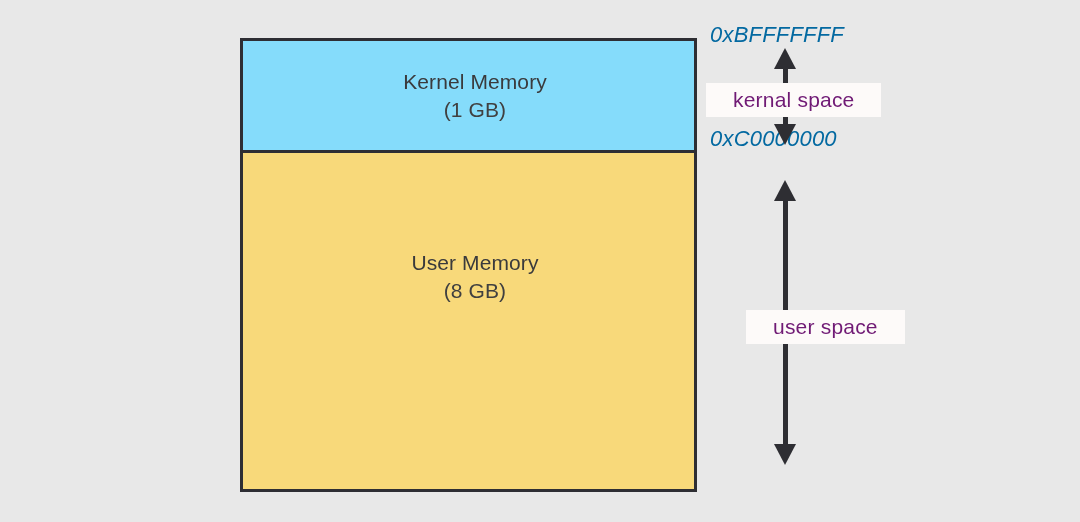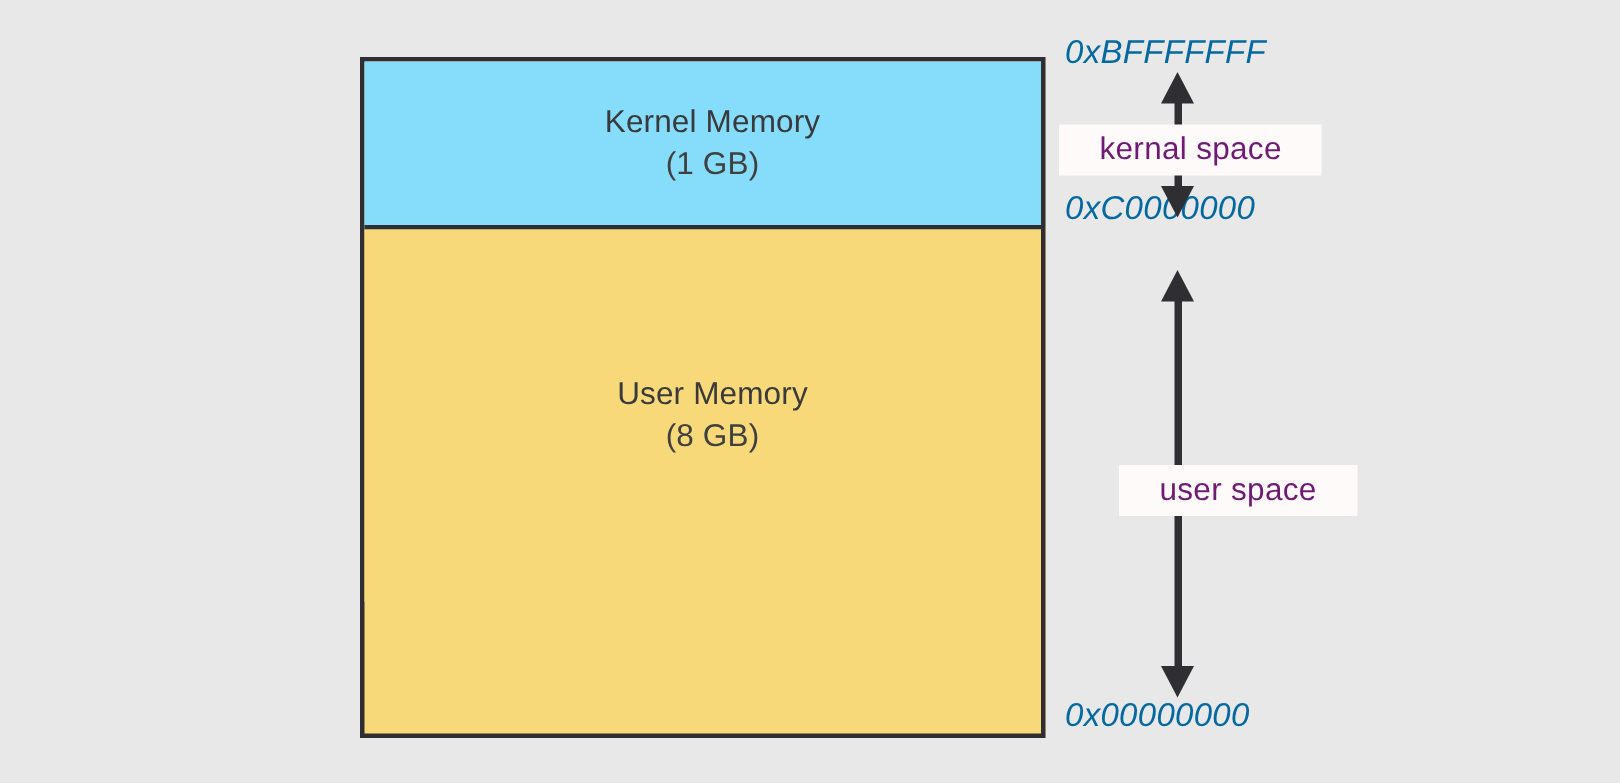--- a/index.html
+++ b/index.html
@@ -137,21 +137,20 @@
 
     <div class="mem-seg seg-user">
       <div class="seg-title">User Memory</div>
       <div class="seg-sub">(8 GB)</div>
     </div>
 
   </div>
 
   <div class="addr addr-top">0xBFFFFFFF</div>
   <div class="addr addr-mid">0xC0000000</div>
-  <div class="addr addr-bottom">0x00000000</div>
 
   <div class="head head-up k-head-up"></div>
   <div class="stem k-stem-top"></div>
   <div class="stem k-stem-bot"></div>
   <div class="head head-down k-head-down"></div>
 
   <div class="head head-up u-head-up"></div>
   <div class="stem u-stem"></div>
   <div class="head head-down u-head-down"></div>
 

